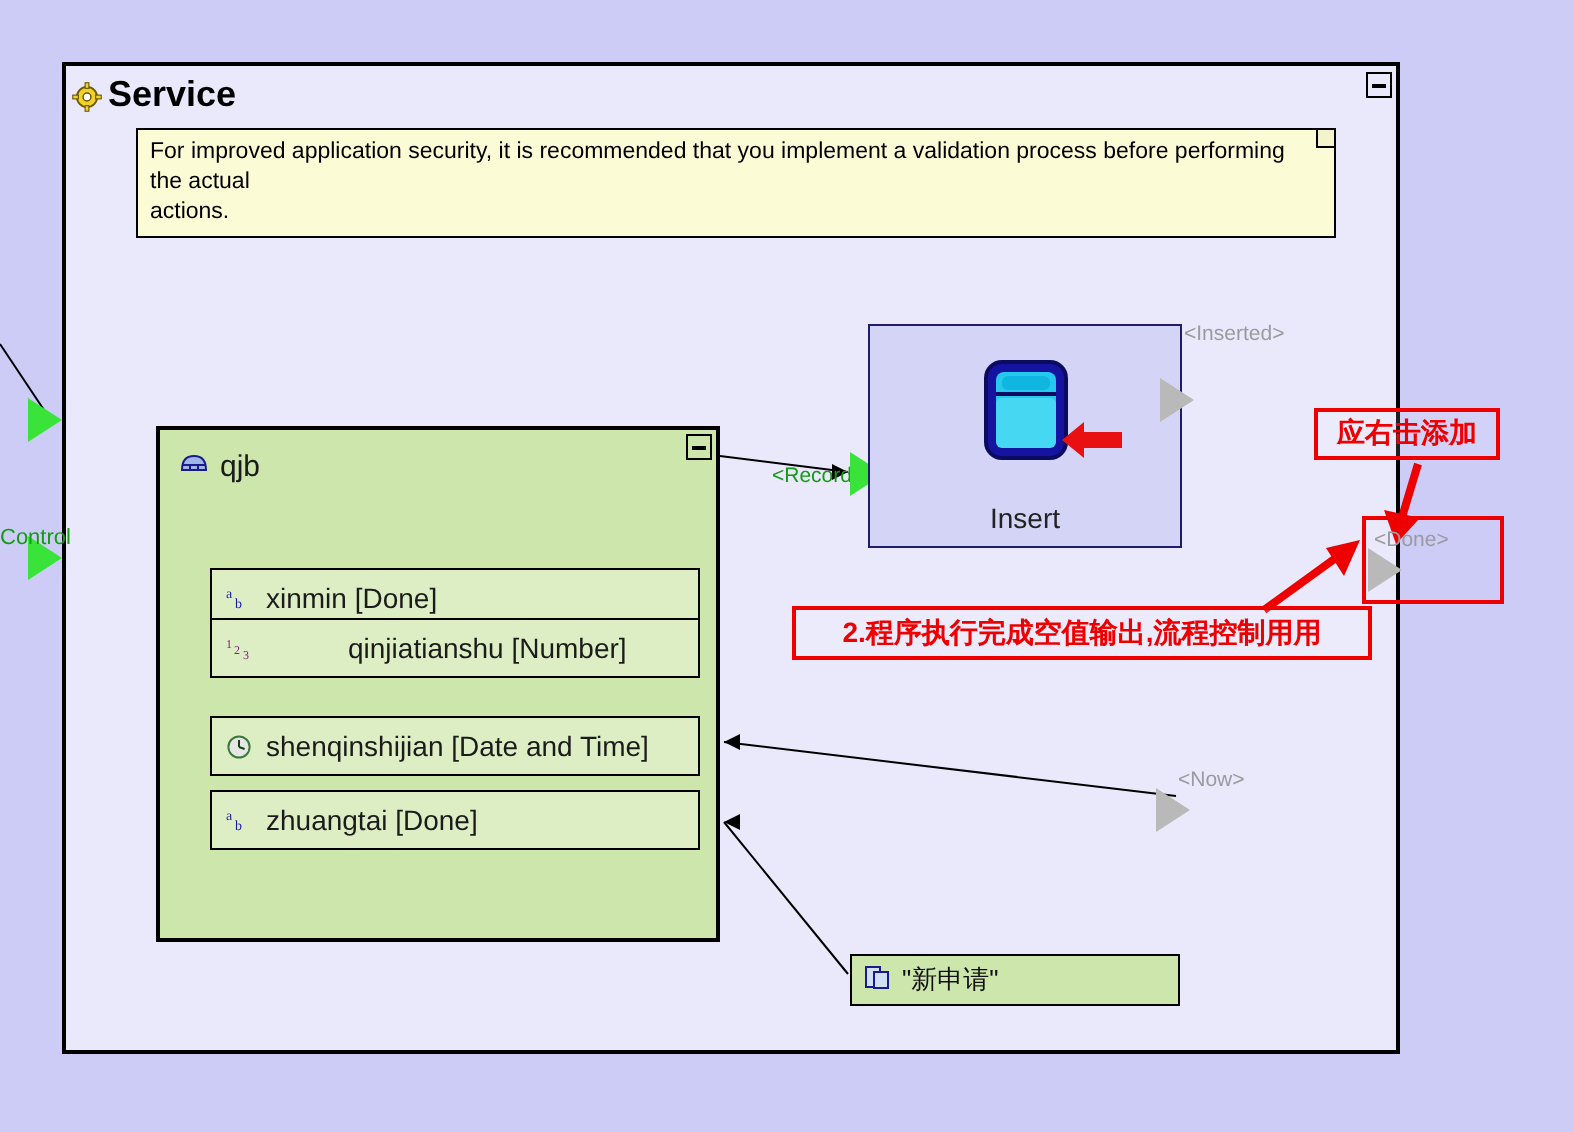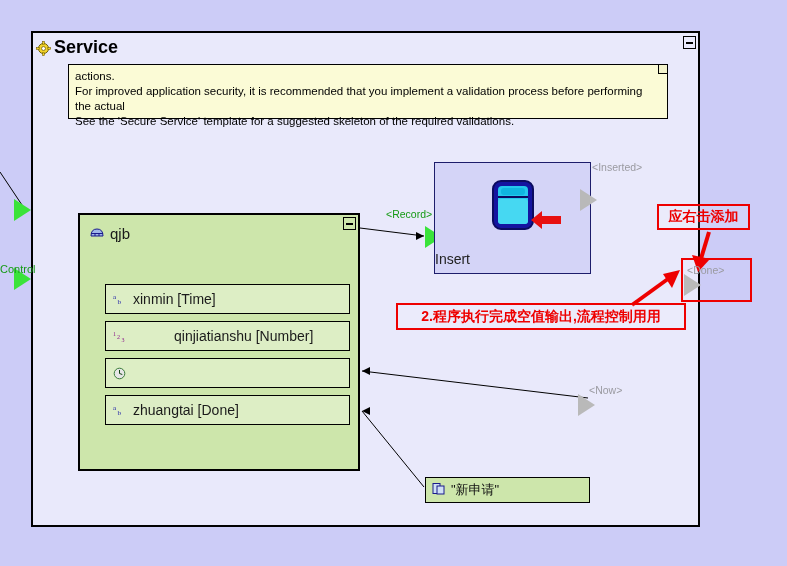--- a/index.html
+++ b/index.html
@@ -68,21 +68,21 @@
     font-size:9px;line-height:13px;color:#2a2ab0;font-family:"Liberation Serif",serif;}
   .ic-text{color:#1a1aa8;}
   .ic-num{color:#8b1a8b;}
 
   
   .node{
     position:absolute;background:#d4d4f7;border:1px solid #1d1d6b;
     box-sizing:border-box;
   }
   .node .caption{
-    position:absolute;left:0;right:0;bottom:6px;text-align:left;
+    position:absolute;left:0;right:0;bottom:6px;text-align:center;
     font-size:14px;color:#222;margin-top:15px;
   }
   .node .caption2{
     position:absolute;left:0;right:0;bottom:25px;text-align:center;
     font-size:11px;font-weight:bold;color:#111;letter-spacing:0.5px;
   }
   #insert-node{left:434px;top:162px;width:157px;height:112px;}
   #now-node{left:434px;top:351px;width:153px;height:108px;}
 
   
@@ -156,23 +156,22 @@
     </span>
     <span class="lbl">Service</span>
   </div>
 
   <div id="frame-minimize">
       <i></i>
     </div>
 
   <div id="service-note">
     <div class="corner"></div>
+    <div>For improved application security, it is recommended that you implement a validation process  before performing the actual</div>
     <div>actions.</div>
-    <div>For improved application security, it is recommended that you implement a validation process  before performing the actual</div>
-    <div>See the 'Secure Service' template for a suggested skeleton of the required validations.</div>
   </div>
 
   <svg class="lines">
 
     <line x1="0" y1="172" x2="22" y2="205" stroke="#000" stroke-width="1"></line>
 
     <line x1="360" y1="228" x2="424" y2="236" stroke="#000" stroke-width="1"></line>
 
     <line x1="588" y1="398" x2="362" y2="371" stroke="#000" stroke-width="1"></line>
 
@@ -211,56 +210,57 @@
         <i></i>
       </div>
 
     <div class="attr-row" style="top:69px;">
       <span class="attr-ic ic-text">
         <svg viewBox="0 0 13 13" width="13" height="13">
           <text x="0" y="6" font-size="7" fill="#1a1aa8" font-family="serif">a</text>
           <text x="4.5" y="11" font-size="7" fill="#1a1aa8" font-family="serif">b</text>
         </svg>
       </span>
-      <span class="txt">xinmin [Time]</span>
-    </div>
-
-    <div class="attr-row" style="top:106px;gap:48px;">
+      <span class="txt">xinmin [Done]</span>
+    </div>
+
+    <div class="attr-row" style="top:94px;gap:48px;">
       <span class="attr-ic ic-num">
         <svg viewBox="0 0 14 13" width="14" height="13">
           <text x="0" y="6" font-size="6" fill="#8b1a8b" font-family="serif">1</text>
           <text x="4" y="9" font-size="6" fill="#8b1a8b" font-family="serif">2</text>
           <text x="8.5" y="11.5" font-size="6" fill="#8b1a8b" font-family="serif">3</text>
         </svg>
       </span>
       <span class="txt">qinjiatianshu [Number]</span>
     </div>
 
     <div class="attr-row" style="top:143px;">
       <span class="attr-ic">
         <svg viewBox="0 0 13 13" width="13" height="13">
           <circle cx="6.5" cy="6.5" r="5.3" fill="#e6e6e6" stroke="#3a7a3a" stroke-width="1"></circle>
           <line x1="6.5" y1="6.5" x2="6.5" y2="3" stroke="#114411" stroke-width="1"></line>
           <line x1="6.5" y1="6.5" x2="9.3" y2="7.5" stroke="#114411" stroke-width="1"></line>
         </svg>
       </span>
+      <span class="txt">shenqinshijian [Date and Time]</span>
     </div>
 
     <div class="attr-row" style="top:180px;">
       <span class="attr-ic ic-text">
         <svg viewBox="0 0 13 13" width="13" height="13">
           <text x="0" y="6" font-size="7" fill="#1a1aa8" font-family="serif">a</text>
           <text x="4.5" y="11" font-size="7" fill="#1a1aa8" font-family="serif">b</text>
         </svg>
       </span>
       <span class="txt">zhuangtai [Done]</span>
     </div>
   </div>
 
-  <div class="conn-label lbl-green" style="left:386px;top:208px;">&lt;Record&gt;</div>
+  <div class="conn-label lbl-green" style="left:386px;top:232px;">&lt;Record&gt;</div>
   <div class="tri tri-green" style="left:425px;top:226px;"></div>
 
   <div class="node" id="insert-node">
     <span id="insert-icon">
       <svg viewBox="0 0 48 52" width="48" height="52">
         <rect x="4" y="2" width="40" height="48" rx="8" fill="#1414a0" stroke="#0b0b60" stroke-width="2"></rect>
         <rect x="9" y="7" width="30" height="38" rx="4" fill="#25c8ee"></rect>
         <rect x="9" y="20" width="30" height="25" rx="3" fill="#46d8f2"></rect>
         <rect x="12" y="9" width="24" height="7" rx="3" fill="#0fb6e0"></rect>
         <line x1="9" y1="18" x2="39" y2="18" stroke="#0b0b60" stroke-width="2"></line>

